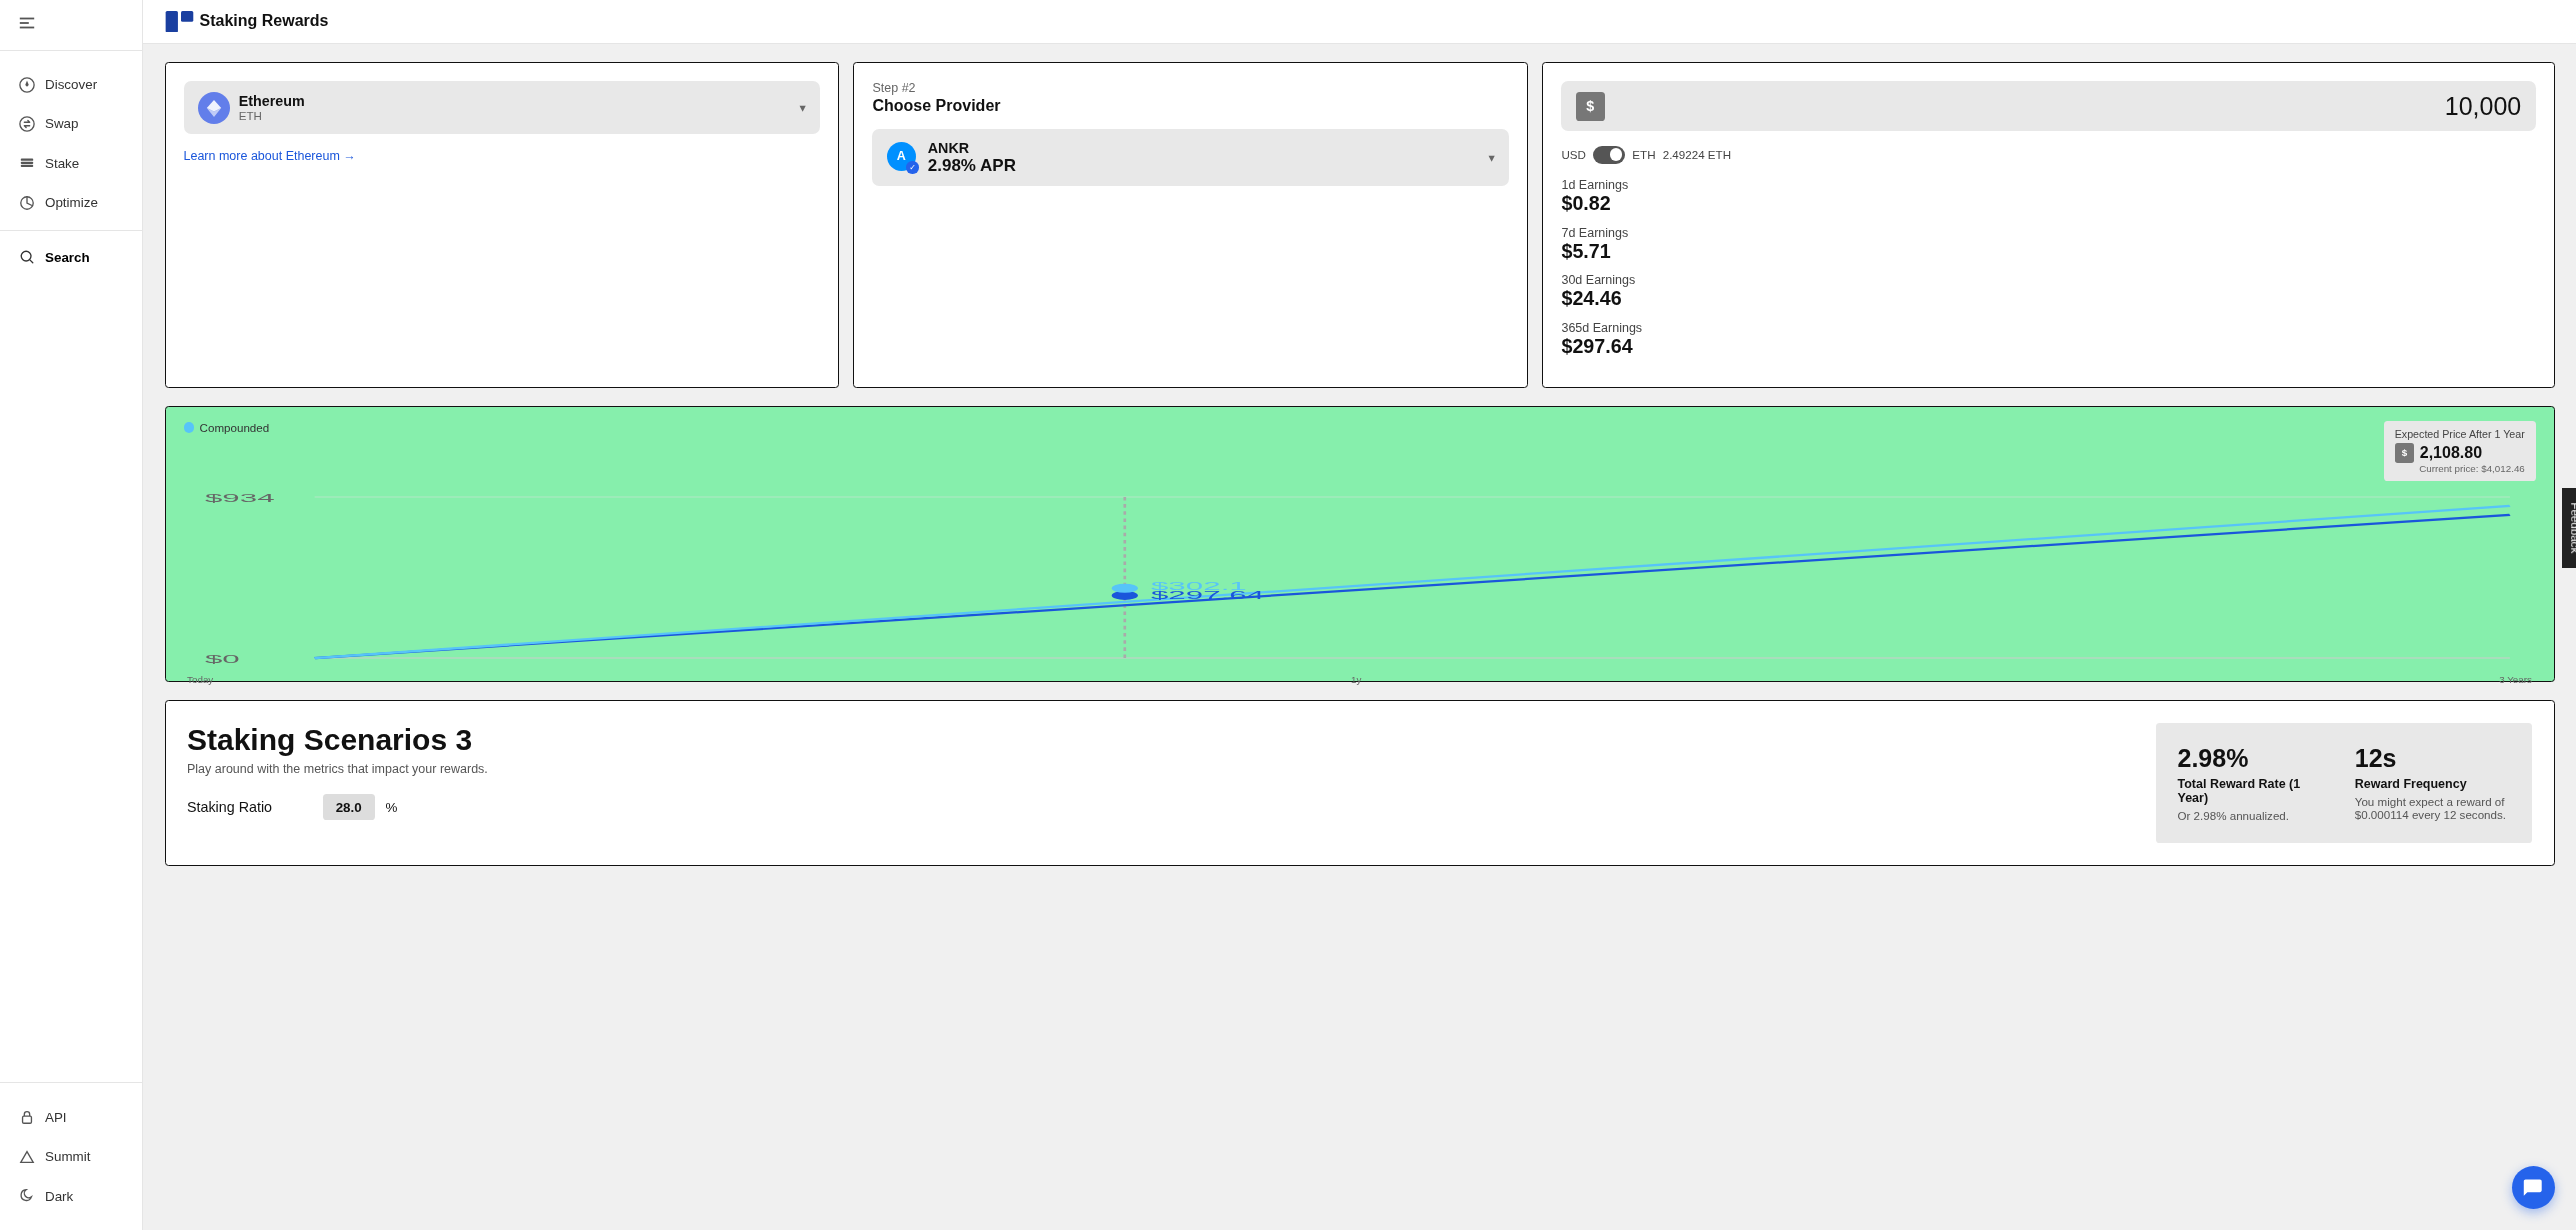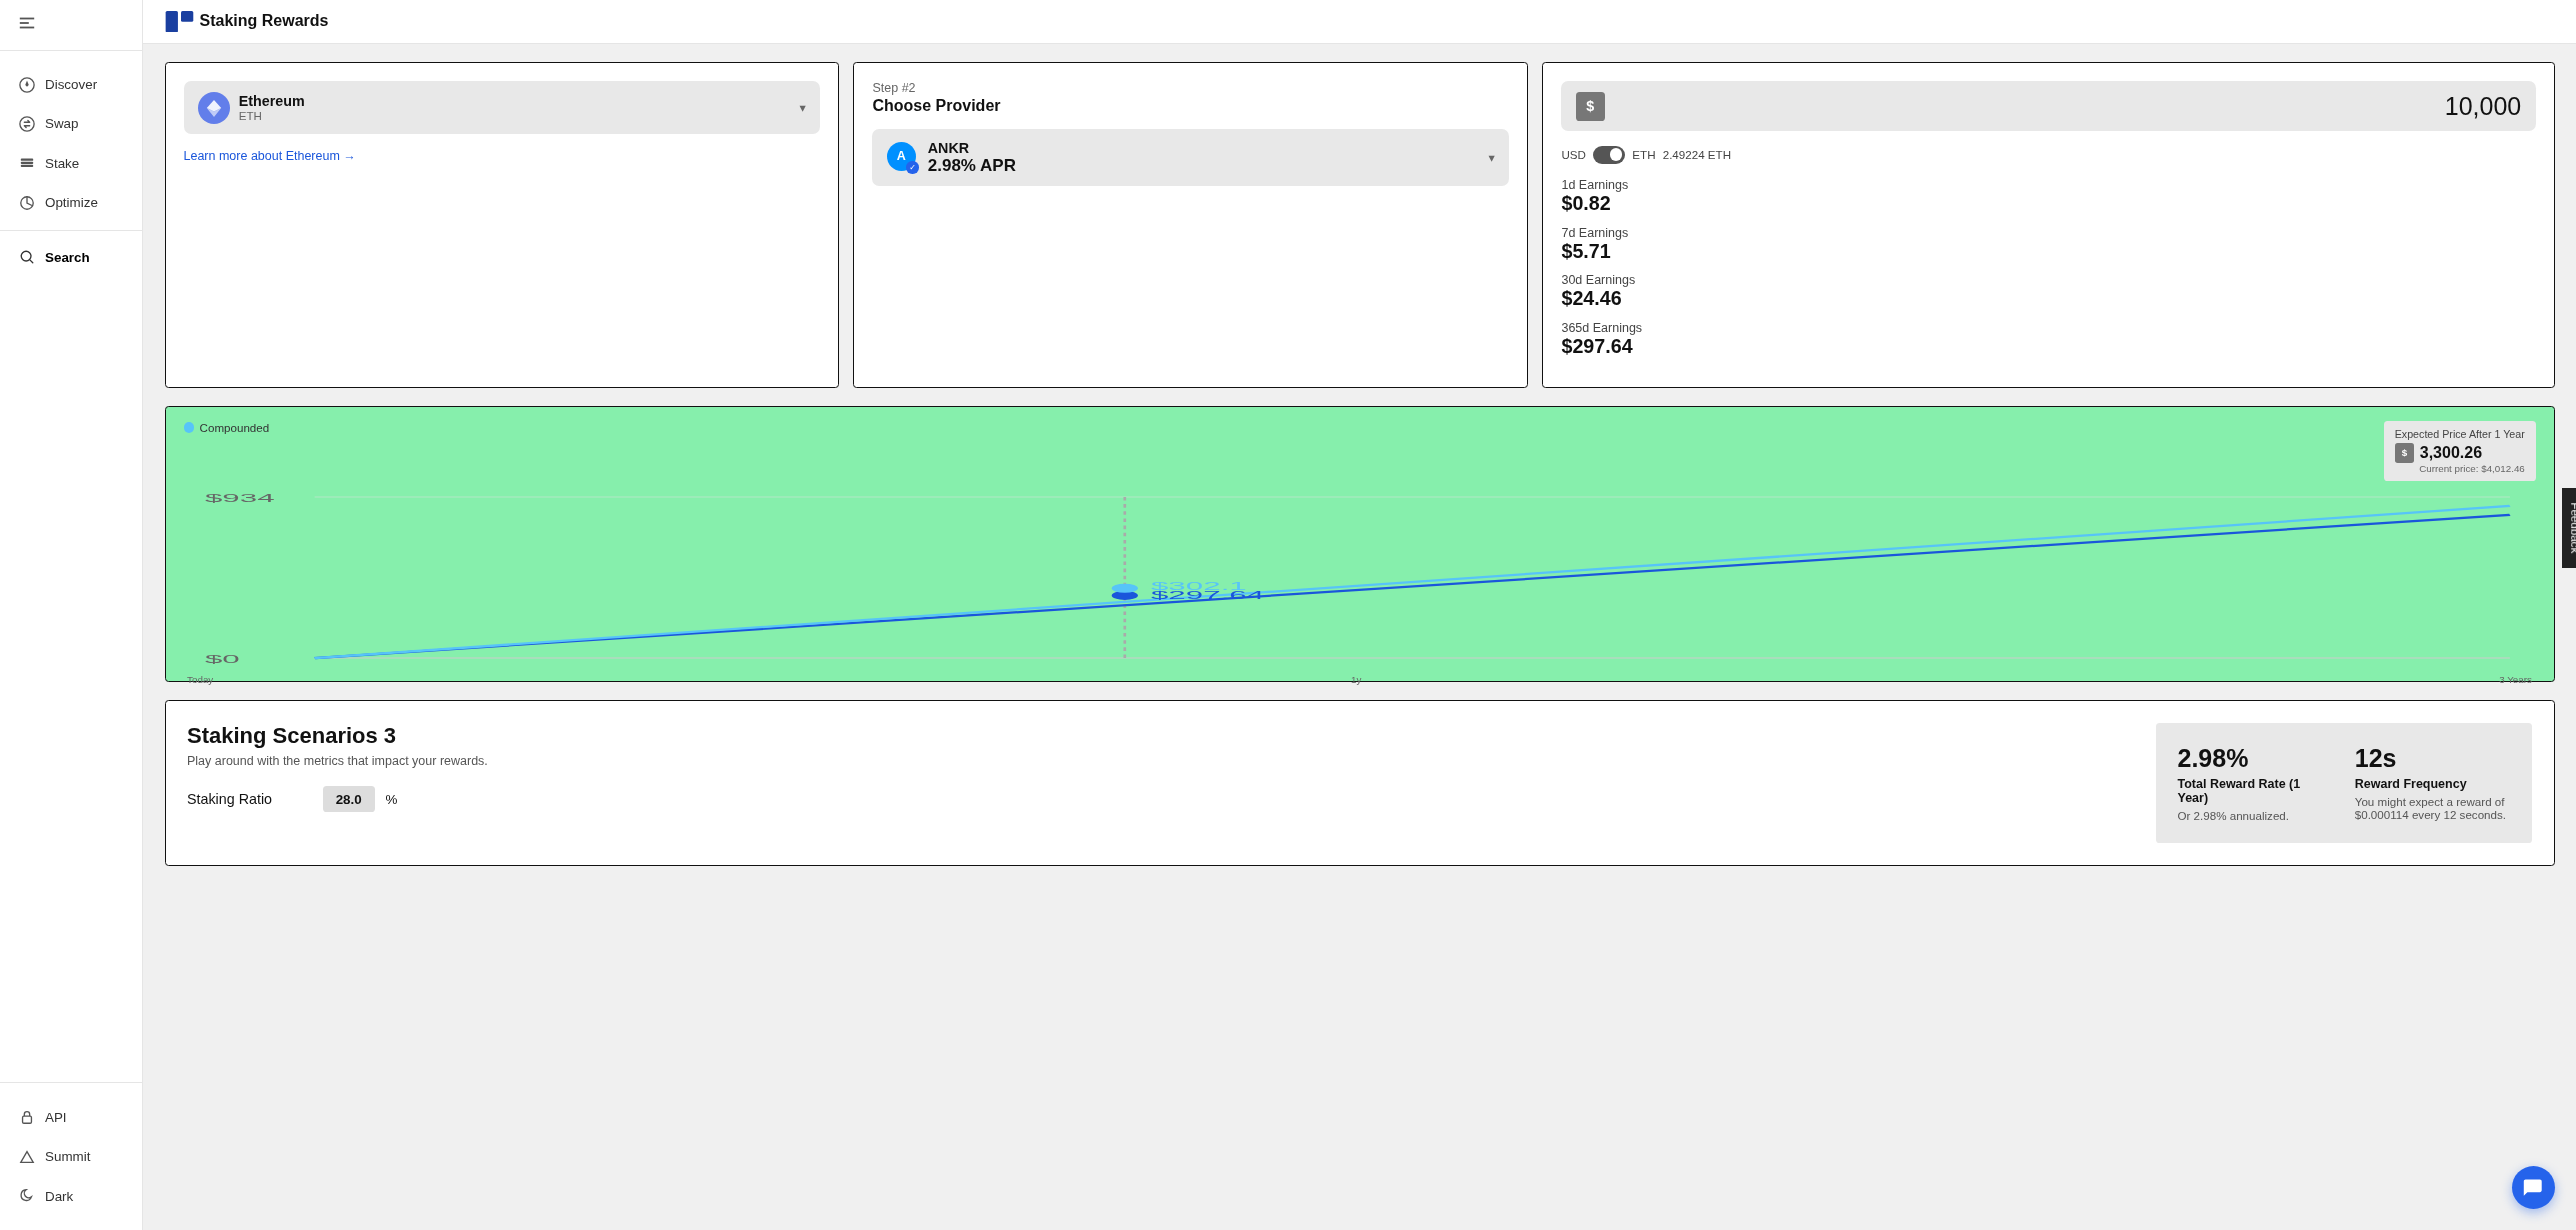--- a/index.html
+++ b/index.html
@@ -332,21 +332,21 @@
       flex: 1;
     }
     .bottom-right {
       width: 376px;
       background: #e8e8e8;
       border-radius: 3.6px;
       padding: 21.5px;
       display: flex;
       gap: 21.5px;
     }
-    .scenarios-title { font-size: 22px; font-weight: 700; color: #111; margin-bottom: 5.4px; }
+    .scenarios-title { font-size: 30px; font-weight: 700; color: #111; margin-bottom: 5.4px; }
     .scenarios-desc { font-size: 12.5px; color: #555; margin-bottom: 18px; }
     .scenarios-row {
       display: flex;
       align-items: center;
       gap: 10.7px;
     }
     .scenarios-row-label { font-size: 14.3px; color: #111; font-weight: 500; min-width: 125px; }
     .scenarios-input {
       background: #ddd;
       border: none;
@@ -585,21 +585,21 @@
     <div class="chart-card">
       <div class="chart-header">
         <div class="chart-legend">
           <div class="legend-dot"></div>
           <span>Compounded</span>
         </div>
         <div class="expected-price-box">
           <div class="expected-price-label">Expected Price After 1 Year</div>
           <div class="expected-price-row">
             <div class="price-dollar-icon">$</div>
-            <span class="expected-price-value">3,300.26</span>
+            <span class="expected-price-value">2,108.80</span>
           </div>
           <div class="current-price-text">Current price: $4,012.46</div>
         </div>
       </div>
 
       <div class="chart-area">
         <svg class="chart-svg" viewBox="0 0 900 200" preserveAspectRatio="none">
 
           <text x="8" y="16" font-size="12" fill="#666">$934</text>
           <text x="8" y="195" font-size="12" fill="#666">$0</text>

